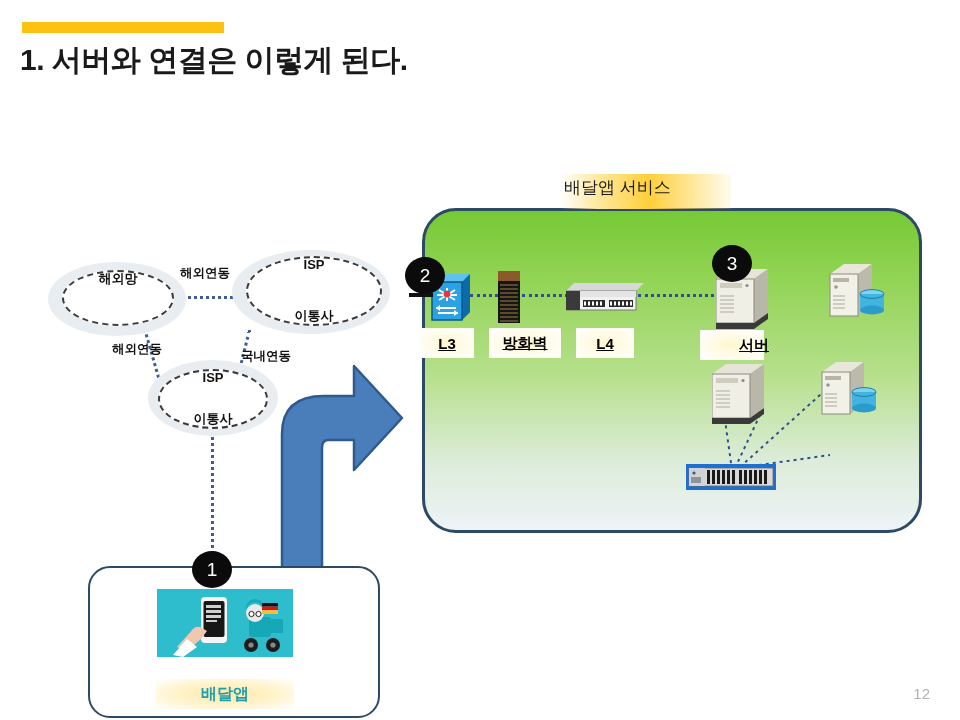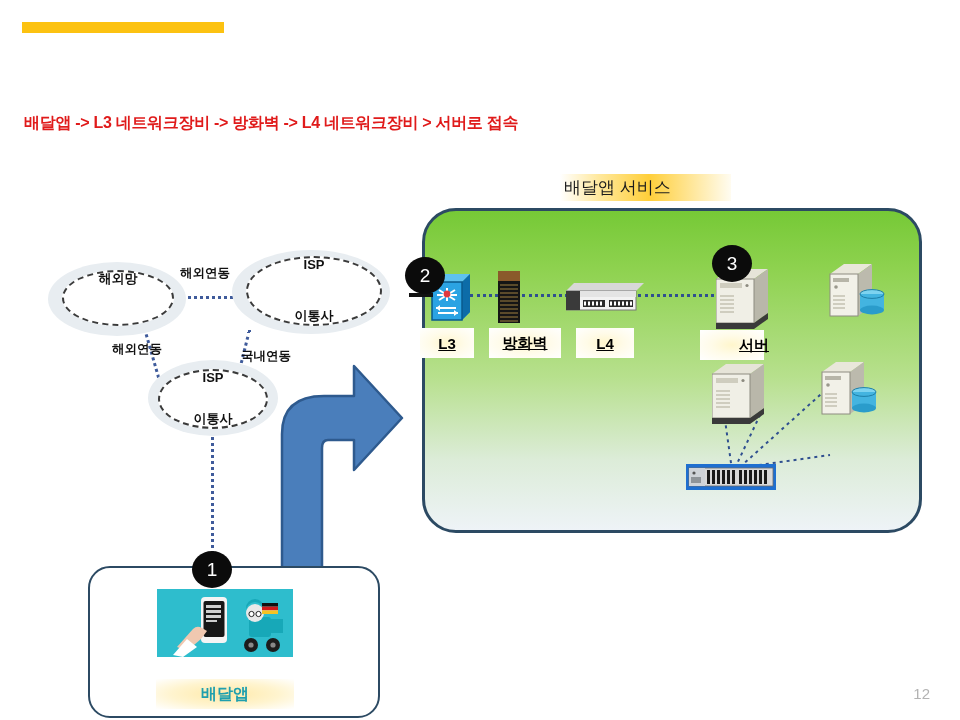--- a/index.html
+++ b/index.html
@@ -69,21 +69,21 @@
     z-index: 3;
   }
 
   
   .big-arrow { position: absolute; left: 246px; top: 330px; z-index: 6; }
 
   
   .service-title {
     position: absolute; left: 560px; top: 174px;
     font-size: 17px; color: #1c1c1c; font-weight: normal;
-    padding: 2px 60px 2px 4px;
+    padding: 2px 60px 10px 4px;
     background: linear-gradient(to right, rgba(255,255,255,0) 0%, #ffe9a0 22%, #ffcf3a 52%, rgba(255,235,160,0.15) 100%);
     white-space: nowrap; z-index: 7;
   }
   .green-box {
     position: absolute; left: 422px; top: 208px;
     width: 500px; height: 325px;
     border: 3px solid #2c4a63;
     border-radius: 34px;
     background: linear-gradient(to bottom, #76c936 0%, #8ed24f 18%, #b7e08d 52%, #dcecd8 78%, #eef3f7 100%);
     z-index: 2;
@@ -136,21 +136,21 @@
 
   
   .dev { position: absolute; z-index: 8; }
 </style>
 </head>
 <body>
 
 <div class="slide">
 
   <div class="accent-bar"></div>
-  <div class="slide-subtitle">배달앱 -&gt; L3 네트워크장비 -&gt; 방화벽 -&gt; L4 네트워크장비 &gt; 서버로 접속</div>
+  <div class="slide-title">1. 서버와 연결은 이렇게 된다.</div>
   <div class="page-number">12</div>
 
   <div class="service-title">배달앱 서비스</div>
   <div class="green-box"></div>
 
   <div class="cloud-halo" style="left:48px; top:262px; width:138px; height:74px;"></div>
   <div class="cloud-halo" style="left:232px; top:250px; width:158px; height:84px;"></div>
   <div class="cloud-halo" style="left:148px; top:360px; width:130px; height:76px;"></div>
 
   <div class="dotline" style="left:175px; top:296px; width:72px;"></div>

